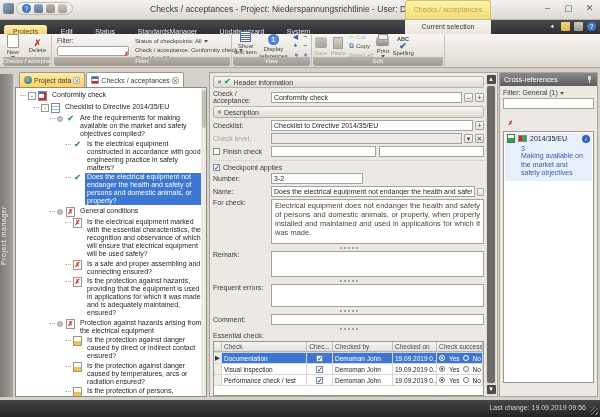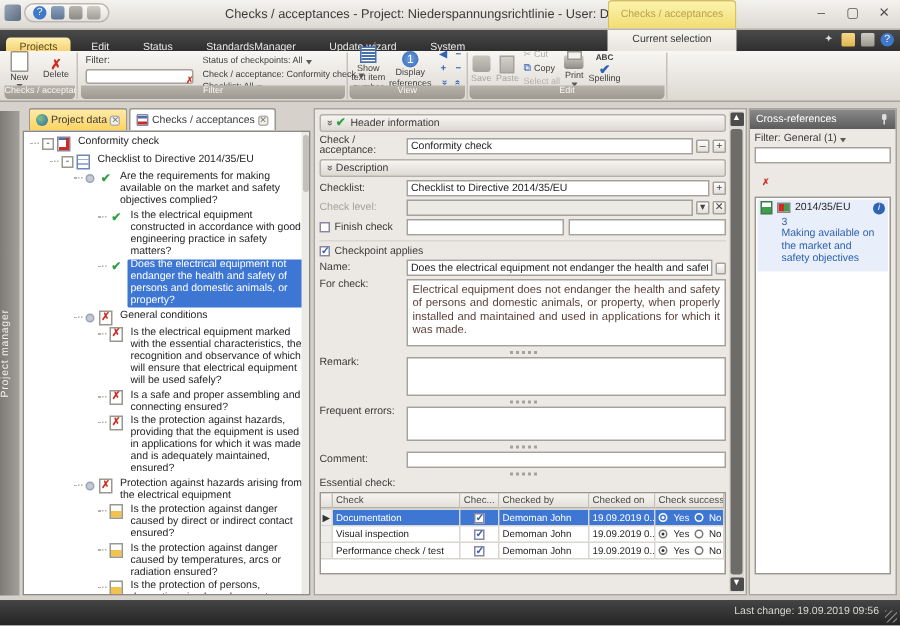--- a/index.html
+++ b/index.html
@@ -469,20 +469,24 @@
         </span>
         <input class="fld" style="margin-right: 3px;">
         <input class="fld" style="">
       </div>
 
       <div class="frow" style="margin-top:3px; border-top:1px solid #d9d5cf; padding-top:3px;">
         <span class="cb">✓</span>
         <span class="cblabel">Checkpoint applies</span>
       </div>
 
+      <div class="frow">
+        <span class="flabel">Number:</span>
+        <input class="fld" style="flex: 0 0 92px;" value="3-2">
+      </div>
 
       <div class="frow">
         <span class="flabel">Name:</span>
         <input class="fld" value="Does the electrical equipment not endanger the health and safety of persons and domestic a" style="">
         <span class="tinybtn" style="flex:0 0 7px; width:7px; height:8px;"></span>
       </div>
 
       <div class="frow" style="align-items:flex-start;">
         <span class="flabel">For check:</span>
         <textarea class="tarea" style="height: 45px;">Electrical equipment does not endanger the health and safety of persons and domestic animals, or property, when properly installed and maintained and used in applications for which it was made.</textarea>

